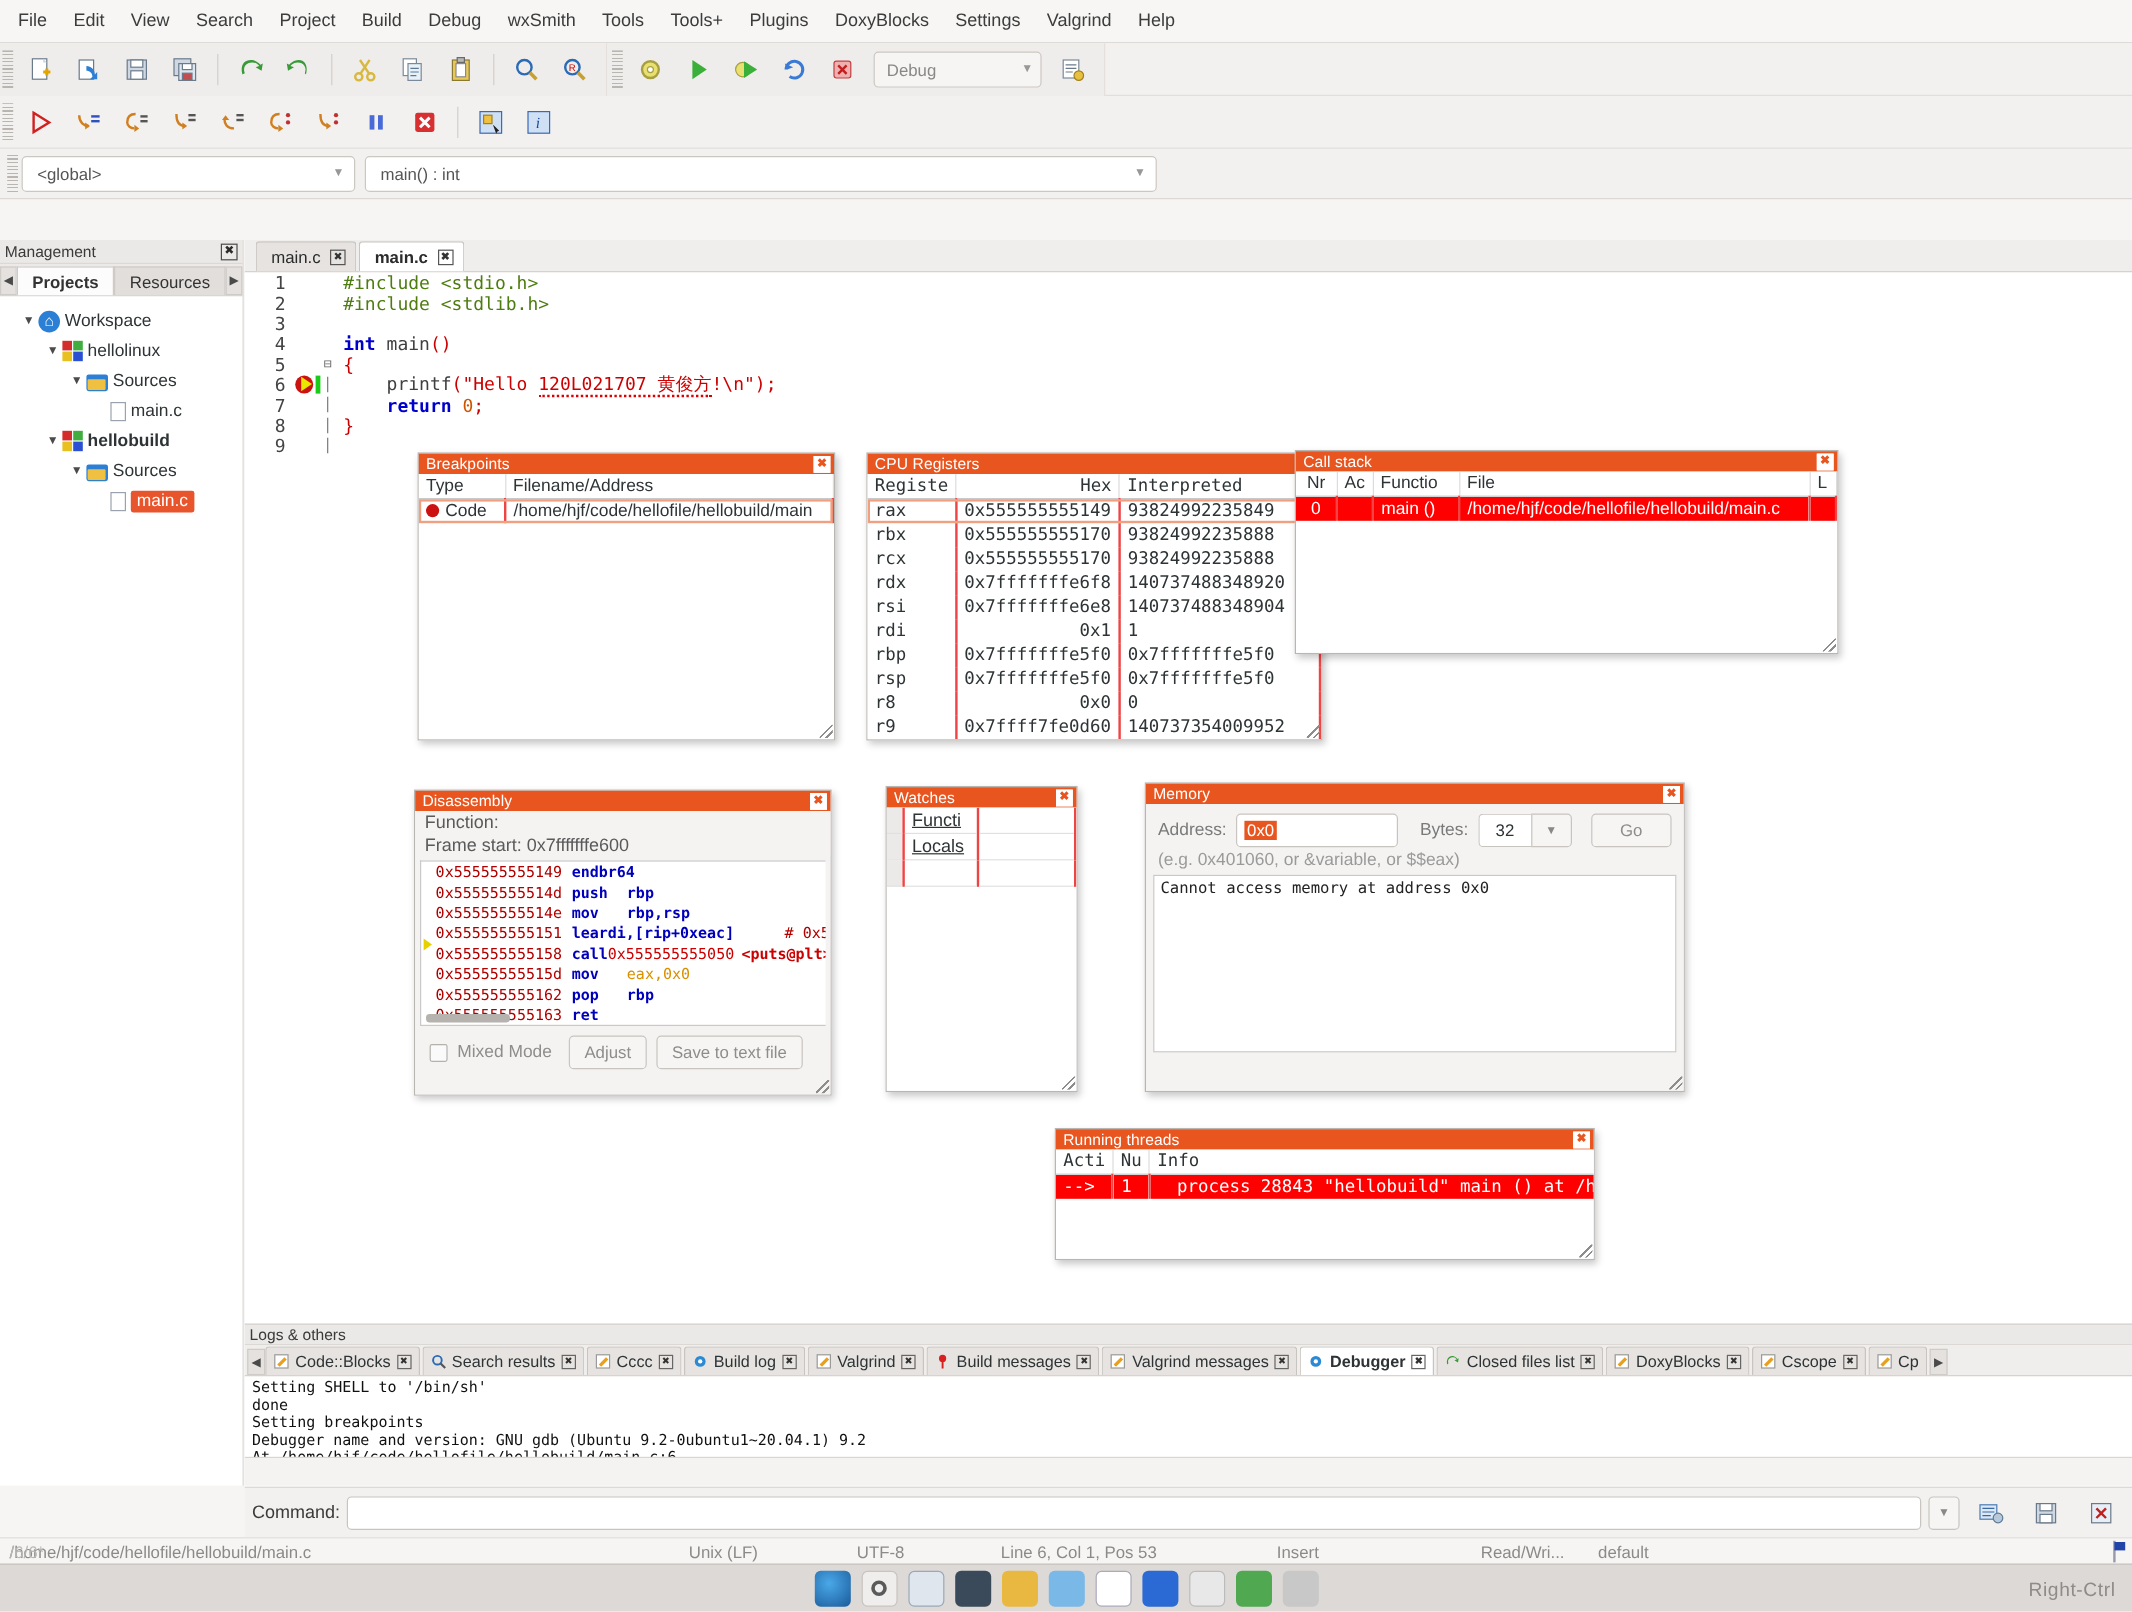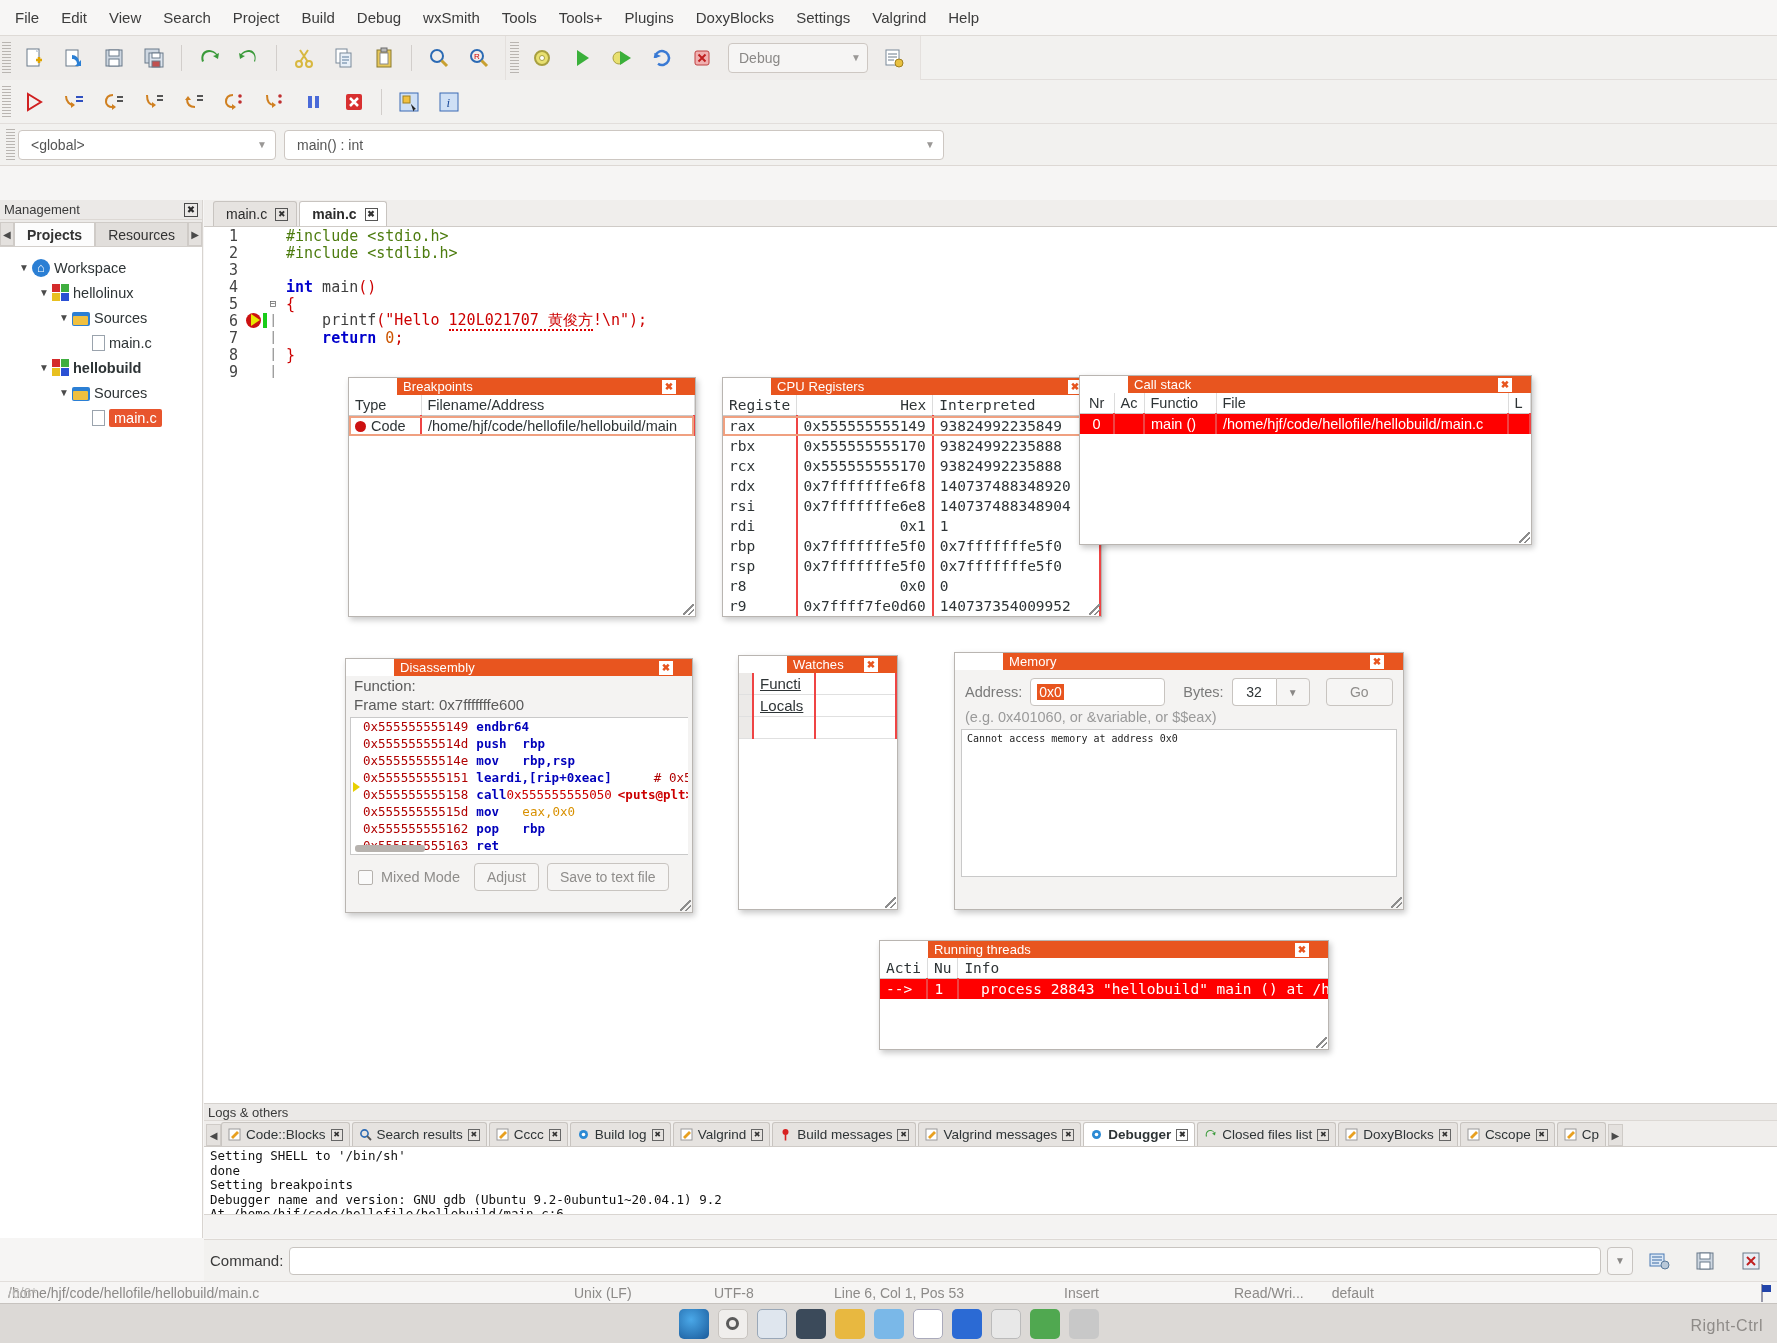--- a/index.html
+++ b/index.html
@@ -150,22 +150,22 @@
   .caretbar { position:absolute; left:19px; top:1px; width:4px; height:15px; background:#19cc19;}
 
   
   .win {
     position: absolute; background: #fff;
     border: 1px solid #b9b5b1;
     box-shadow: 2px 3px 6px rgba(0,0,0,.22);
   }
   .win-cap {
     height: 17px; background: #e8551f; color: #fff;
-    display: flex; align-items: center; padding: 0 19px 0 6px;
-    font-size: 13px; letter-spacing: .1px; margin-left: 48px;
+    display: flex; align-items: center; padding: 0 3px 0 6px;
+    font-size: 13px; letter-spacing: .1px;
   }
   .win-cap .cx {
     margin-left: auto; width: 14px; height: 14px; background: #fff; color: #e8551f;
     border: 1px solid #fff; font-size: 10px; line-height: 12px; text-align: center;
     font-weight: bold; cursor: default;
   }
   .win-body { position: absolute; top: 17px; left: 0; right: 0; bottom: 0;
               background: #fff; overflow: hidden; }
   .resize-grip { position: absolute; right: 1px; bottom: 1px; width: 11px; height: 11px;
                  background: linear-gradient(135deg, transparent 45%, #8d8d8d 45% 55%, transparent 55%),
@@ -221,21 +221,21 @@
   .spin { display:flex; }
   .spin .v { width: 44px; height: 28px; border:1px solid #c8c4c0; border-right:none;
              border-radius:4px 0 0 4px; background:#fff; display:flex; align-items:center;
              justify-content:center; font-size:14px;}
   .spin .d { width: 34px; height: 28px; border:1px solid #c8c4c0; border-radius:0 4px 4px 0;
              background:#f6f5f4; display:flex; align-items:center; justify-content:center;
              color:#8a8886; font-size:10px;}
   .mem-hint { color: #9a9a9a; font-size: 14.5px; padding: 3px 0 0 10px; }
   .mem-out { margin: 4px 6px 6px 6px; border: 1px solid #c9c9c9; background: #fff;
              height: 148px; padding: 3px 5px;
-             font-family: "DejaVu Sans Mono", monospace; font-size: 10px; color: #222; }
+             font-family: "DejaVu Sans Mono", monospace; font-size: 13px; color: #222; }
 
   
   .logs { position: absolute; left: 204px; right: 0; bottom: 105px; height: 135px; background:#f4f3f2;}
   .logs-cap { height: 18px; font-size: 13px; color: #3a3a3a; display:flex; align-items:center;
               padding-left: 4px; background:#ebe9e7; border-top:1px solid #d6d2ce;
               border-bottom:1px solid #dcd8d4;}
   .ltabs { height: 26px; display: flex; align-items: flex-end; background:#f0eeec;
            border-bottom: 1px solid #cfcbc7; padding-left: 2px; overflow: hidden; }
   .ltab { height: 24px; display: flex; align-items: center; gap: 5px; padding: 0 6px;
           font-size: 13.5px; background: #e6e3e0; border: 1px solid #c8c4c0;
@@ -507,21 +507,21 @@
       <svg width="22" height="22" viewBox="0 0 22 22">
           <rect x="2" y="2" width="18" height="18" fill="#cfe0f5" stroke="#3a6ab4"></rect>
           <text x="8.5" y="16" font-size="13" font-style="italic" fill="#1a4a9a" font-family="serif">i</text>
         </svg>
     </div>
     <div style="flex:1;"></div>
   </div>
 
   <div class="scopebar">
     <div class="grip"></div>
-    <div class="scope-combo" style="width:258px;justify-content:space-between;">
+    <div class="scope-combo" style="width:278px;justify-content:space-between;">
       <span>&lt;global&gt;</span>
       <span class="caret" style="margin-left:auto;color:#9a9896;font-size:10px;">▼</span>
     </div>
     <div class="scope-combo" style="width:660px;margin-left:8px;">
       <span>main() : int</span>
       <span class="caret" style="margin-left:auto;color:#9a9896;font-size:10px;">▼</span>
     </div>
   </div>
 
   <div class="body">

